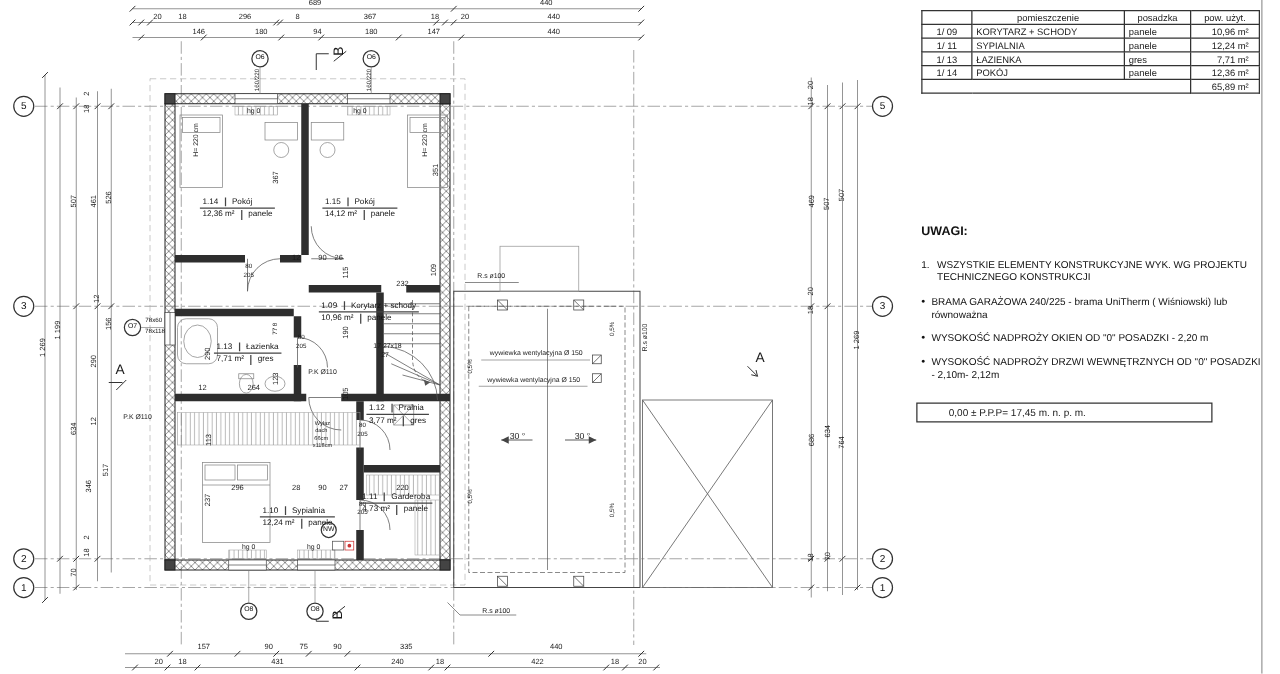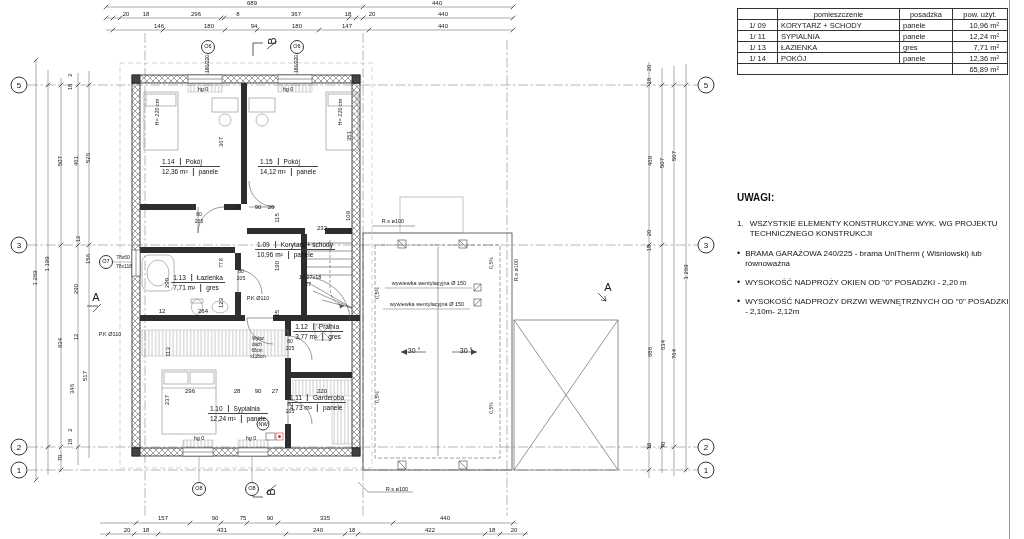--- a/index.html
+++ b/index.html
@@ -17,21 +17,21 @@
   #legend{position:absolute;left:737px;top:8px;width:271px;border-collapse:collapse;font-size:7.5px;table-layout:fixed}
   #legend td{border:0.8px solid #333;padding:0 3px;height:11px;overflow:hidden;white-space:nowrap}
   #legend col.c-no{width:40px}
   #legend col.c-room{width:122px}
   #legend col.c-floor{width:53px}
   #legend .title-row td{text-align:left;padding-left:3px}
   #legend .head-row td{text-align:center}
   #legend tbody.data td:nth-child(1){text-align:center}
   #legend tbody.data td:nth-child(4){text-align:right;padding-right:8px}
   #legend .total-row td:last-child{text-align:right;padding-right:8px}
-  #notes{position:absolute;left:737px;top:192px;width:276px;font-size:8px;line-height:1.25;color:#111}
+  #notes{position:absolute;left:737px;top:180px;width:276px;font-size:8px;line-height:1.25;color:#111}
   #notes .n-title{font-weight:bold;font-size:10px;margin-bottom:14px}
   #notes .n-item{display:flex;margin-bottom:10px}
   #notes .n-no{margin-right:6px}
   #notes .bullet{display:flex;margin-bottom:9px}
   #notes .bullet::before{content:"\2022";margin-right:5px;font-size:9px;line-height:1.1}
   #level-box{position:absolute;left:733px;top:322px;width:237px;height:16px;border:0.9px solid #333;font-size:8px;display:flex;align-items:center;padding-left:25px;background:#fff}
   .frame-line{position:absolute;left:1009px;top:0;width:1px;height:539px;background:#999}
 </style>
 </head>
 <body>
@@ -562,16 +562,19 @@
   <div class="bullet">
         <span>BRAMA GARAŻOWA 240/225 - brama UniTherm ( Wiśniowski) lub równoważna</span>
       </div>
   <div class="bullet">
         <span>WYSOKOŚĆ NADPROŻY OKIEN OD "0" POSADZKI - 2,20 m</span>
       </div>
   <div class="bullet">
         <span>WYSOKOŚĆ NADPROŻY DRZWI WEWNĘTRZNYCH OD "0" POSADZKI - 2,10m- 2,12m</span>
       </div>
 </div>
+<div id="level-box">
+  <span>0,00 ± P.P.P= 17,45 m. n. p. m.</span>
+</div>
 
 <div class="frame-line"></div>
 
 </div>
 
 </body></html>

